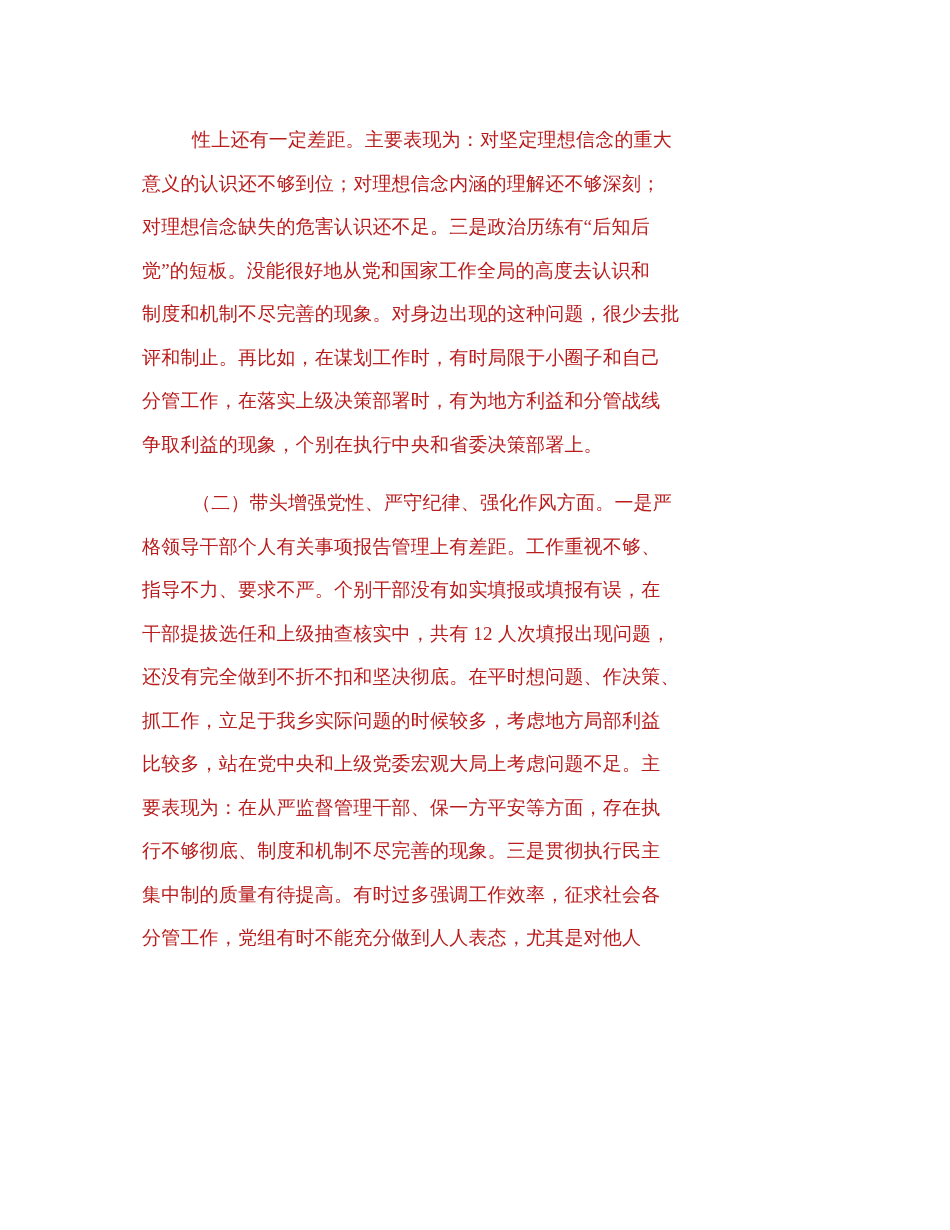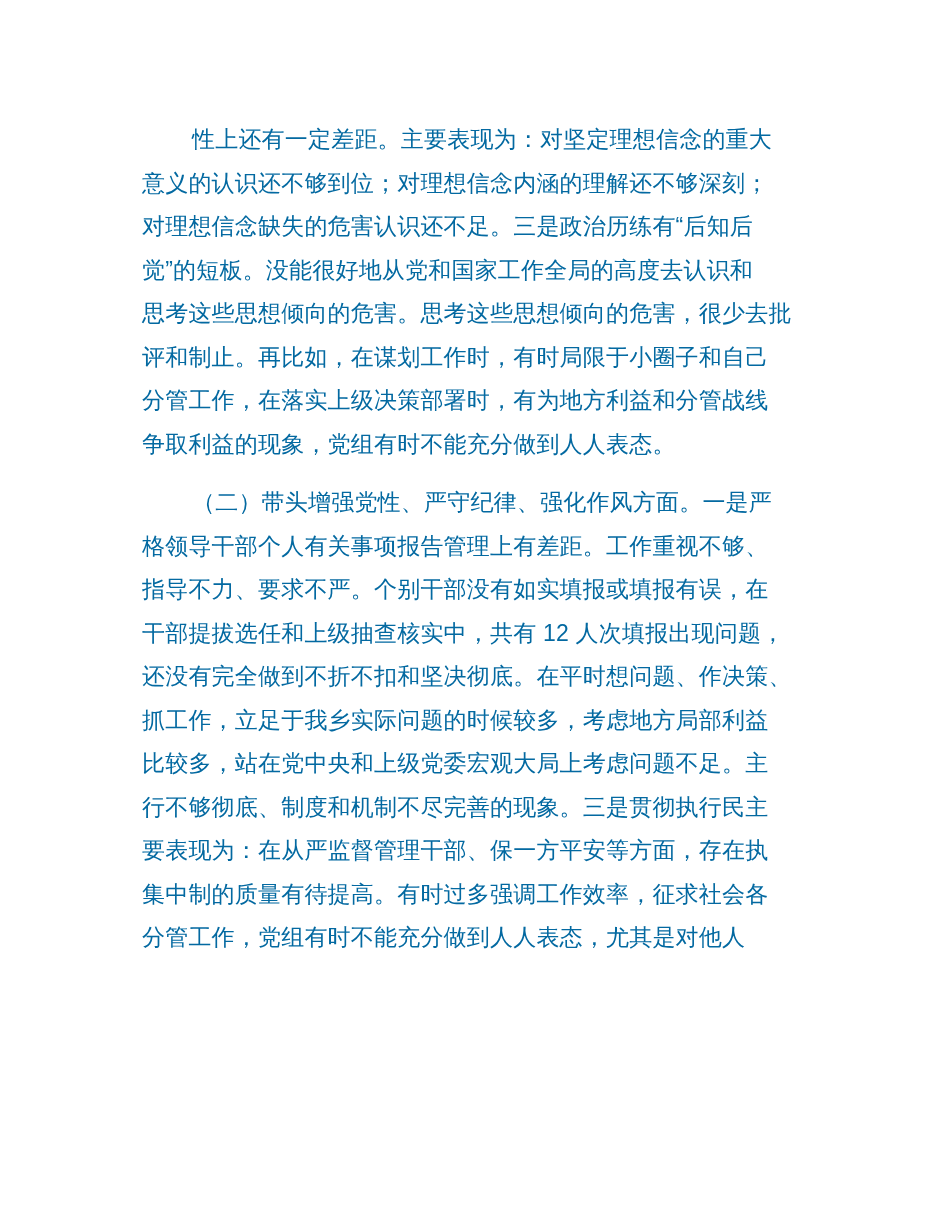--- a/index.html
+++ b/index.html
@@ -3,23 +3,23 @@
 <meta charset="utf-8">
 <style>
   html, body { margin: 0; padding: 0; background: #ffffff; }
   body { width: 950px; height: 1230px; position: relative; overflow: hidden; }
   .page {
     position: absolute; left: 0; top: 0; width: 950px; height: 1230px;
     background: #ffffff;
   }
   .para {
     position: absolute; left: 142px; width: 700px;
-    font-family: Liberation Sans, sans-serif;
-    font-size: 23px;
-    color: #0369a1;
+    font-family: Liberation Serif, serif;
+    font-size: 19px;
+    color: #b91c1c;
     letter-spacing: 0.2px;
   }
   .line {
     display: block;
     height: 43.5px;
     line-height: 43.5px;
     white-space: nowrap;
   }
   .indent { padding-left: 50px; }
   #p1 { top: 118px; }
@@ -27,32 +27,32 @@
 </style>
 </head>
 <body>
 
 <div class="page">
   <div class="para" id="p1">
     <span class="line indent">性上还有一定差距。主要表现为：对坚定理想信念的重大</span>
     <span class="line">意义的认识还不够到位；对理想信念内涵的理解还不够深刻；</span>
     <span class="line">对理想信念缺失的危害认识还不足。三是政治历练有“后知后</span>
     <span class="line">觉”的短板。没能很好地从党和国家工作全局的高度去认识和</span>
-    <span class="line">思考这些思想倾向的危害。思考这些思想倾向的危害，很少去批</span>
+    <span class="line">制度和机制不尽完善的现象。对身边出现的这种问题，很少去批</span>
     <span class="line">评和制止。再比如，在谋划工作时，有时局限于小圈子和自己</span>
     <span class="line">分管工作，在落实上级决策部署时，有为地方利益和分管战线</span>
-    <span class="line">争取利益的现象，党组有时不能充分做到人人表态。</span>
+    <span class="line">争取利益的现象，个别在执行中央和省委决策部署上。</span>
   </div>
 
   <div class="para" id="p2">
     <span class="line indent">（二）带头增强党性、严守纪律、强化作风方面。一是严</span>
     <span class="line">格领导干部个人有关事项报告管理上有差距。工作重视不够、</span>
     <span class="line">指导不力、要求不严。个别干部没有如实填报或填报有误，在</span>
     <span class="line">干部提拔选任和上级抽查核实中，共有 12 人次填报出现问题，</span>
     <span class="line">还没有完全做到不折不扣和坚决彻底。在平时想问题、作决策、</span>
     <span class="line">抓工作，立足于我乡实际问题的时候较多，考虑地方局部利益</span>
     <span class="line">比较多，站在党中央和上级党委宏观大局上考虑问题不足。主</span>
+    <span class="line">要表现为：在从严监督管理干部、保一方平安等方面，存在执</span>
     <span class="line">行不够彻底、制度和机制不尽完善的现象。三是贯彻执行民主</span>
-    <span class="line">要表现为：在从严监督管理干部、保一方平安等方面，存在执</span>
     <span class="line">集中制的质量有待提高。有时过多强调工作效率，征求社会各</span>
     <span class="line">分管工作，党组有时不能充分做到人人表态，尤其是对他人</span>
   </div>
 </div>
 
 </body></html>

